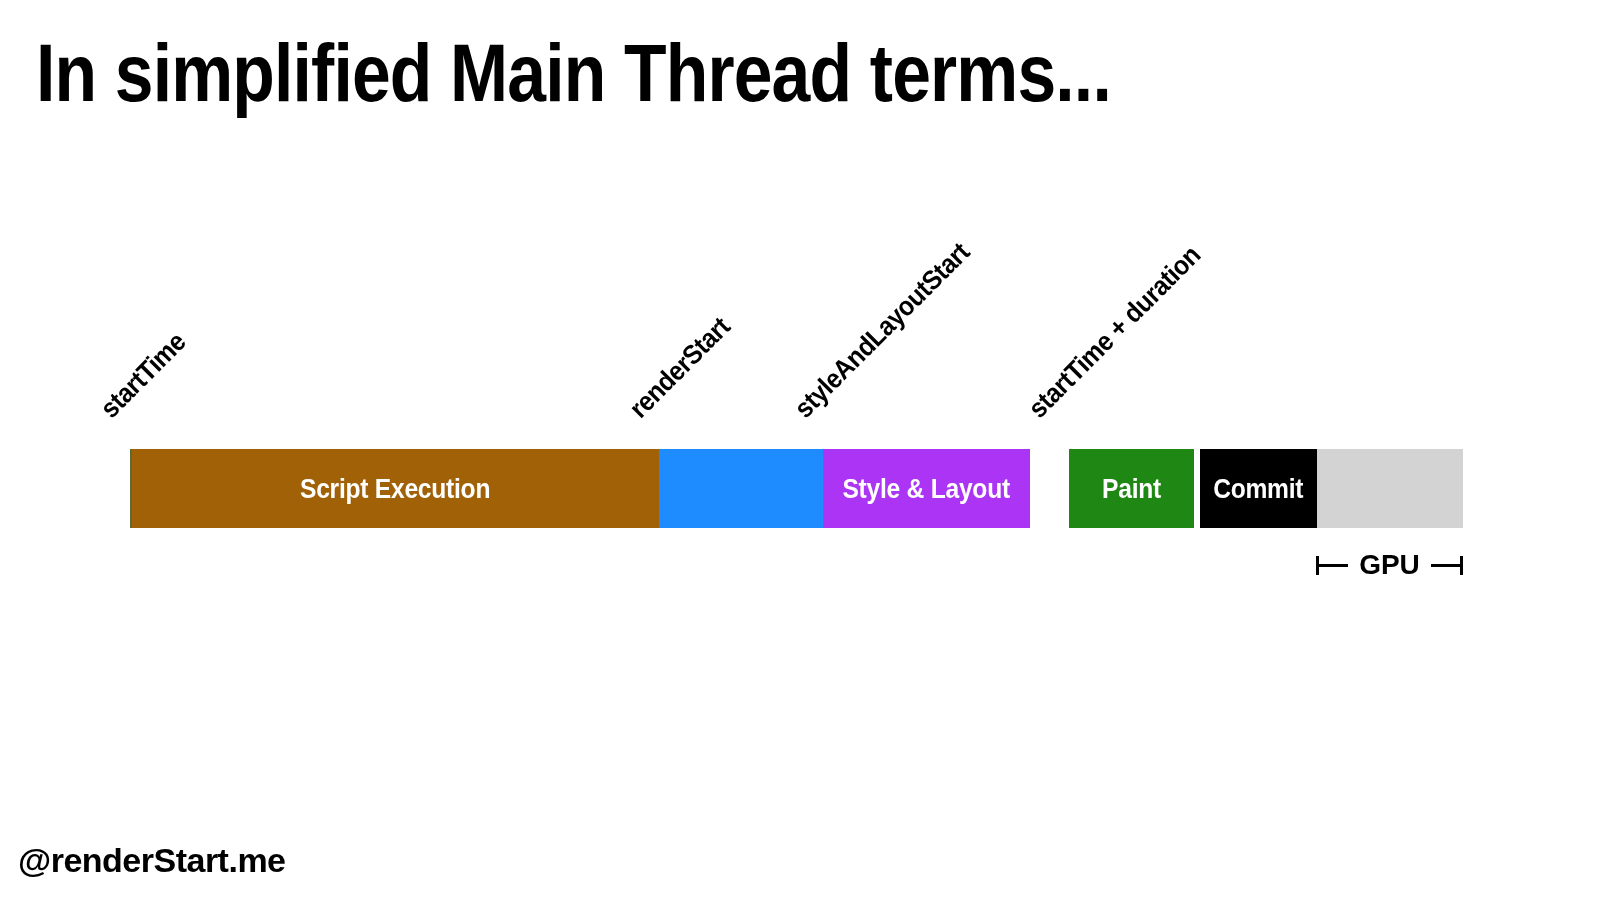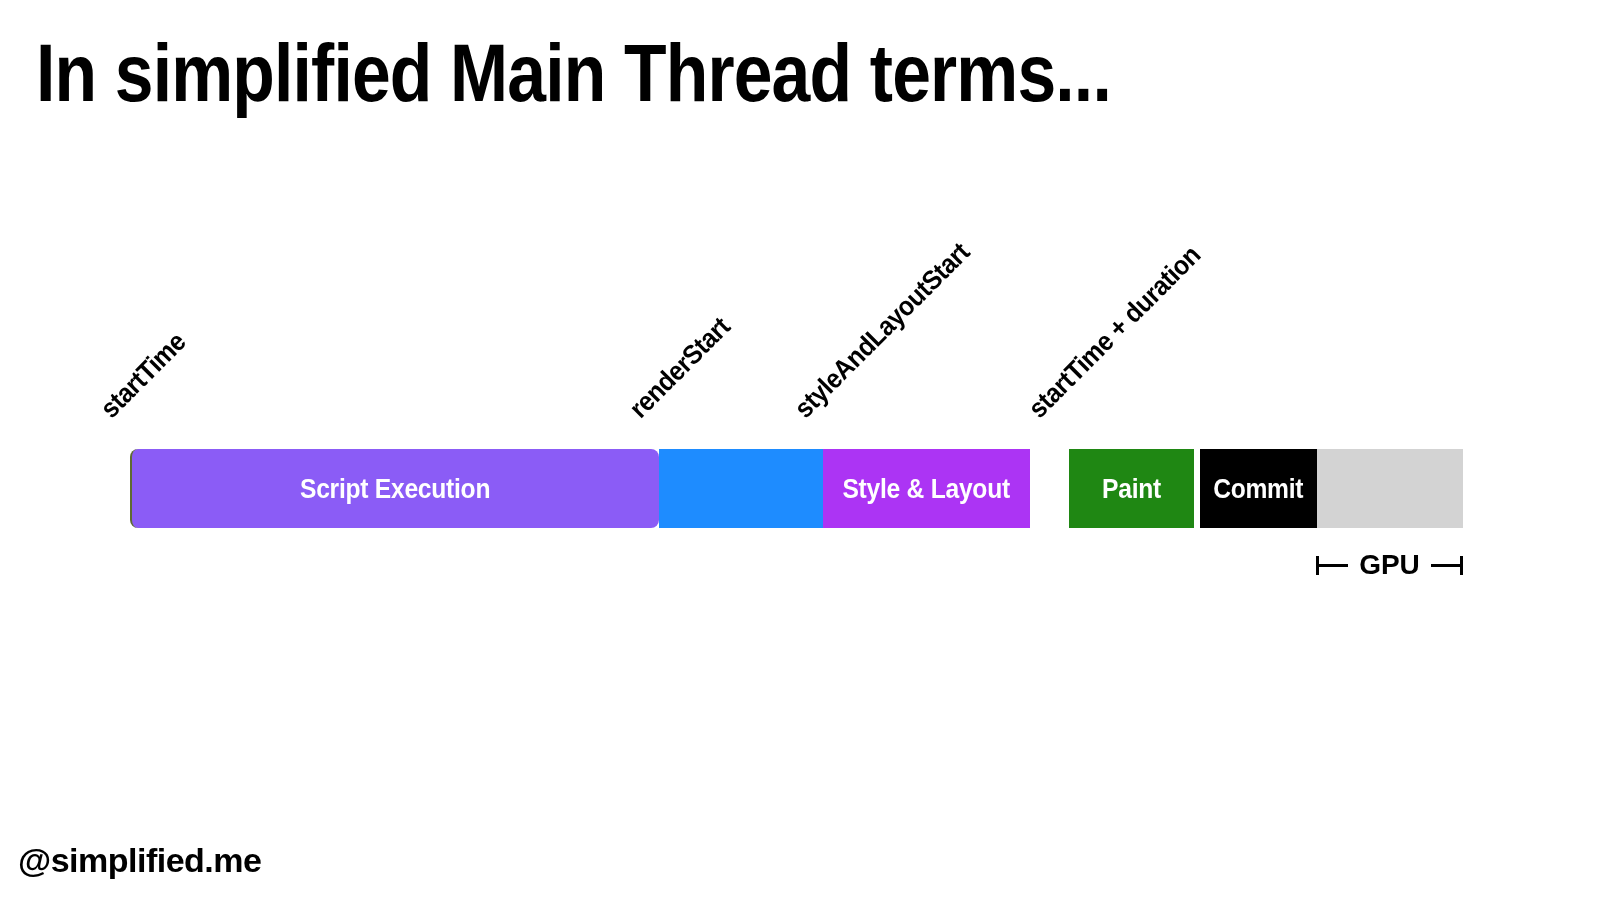--- a/index.html
+++ b/index.html
@@ -57,21 +57,21 @@
   }
 </style>
 </head>
 <body>
 
 <div class="stage">
 
   <h1 class="title">In simplified Main Thread terms...</h1>
 
   <div class="bar">
-      <div class="segment" style="left: 130px; width: 529px; background: #8b5cf6; border-radius: 8px;">
+      <div class="segment" style="left: 130px; width: 529px; background: #a16207;">
         <span class="segment-label" style="color: rgb(255, 255, 255);">Script Execution</span>
       </div>
       <div class="segment" style="left: 659px; width: 164px; background: rgb(30, 140, 255);"></div>
       <div class="segment" style="left: 823px; width: 207px; background: rgb(172, 52, 244);">
         <span class="segment-label" style="color: rgb(255, 255, 255);">Style &amp; Layout</span>
       </div>
       <div class="segment" style="left: 1069px; width: 125px; background: rgb(31, 135, 19);">
         <span class="segment-label" style="color: rgb(255, 255, 255);">Paint</span>
       </div>
       <div class="segment" style="left: 1200px; width: 117px; background: #000000;">
@@ -81,19 +81,19 @@
     </div>
 
   <div class="gpu-bracket" style="left: 1316px; width: 147px;">
     <span class="gpu-tick"></span>
     <span class="gpu-line"></span>
     <span class="gpu-text">GPU</span>
     <span class="gpu-line"></span>
     <span class="gpu-tick"></span>
   </div>
 
-  <div class="footer">@simplified.me</div>
+  <div class="footer">@renderStart.me</div>
 
 <div class="marker" style="left: 115px;">startTime</div>
     <div class="marker" style="left: 644px;">renderStart</div>
     <div class="marker" style="left: 809px;">styleAndLayoutStart</div>
     <div class="marker" style="left: 1043px;">startTime + duration</div>
   </div>
 
 </body></html>

